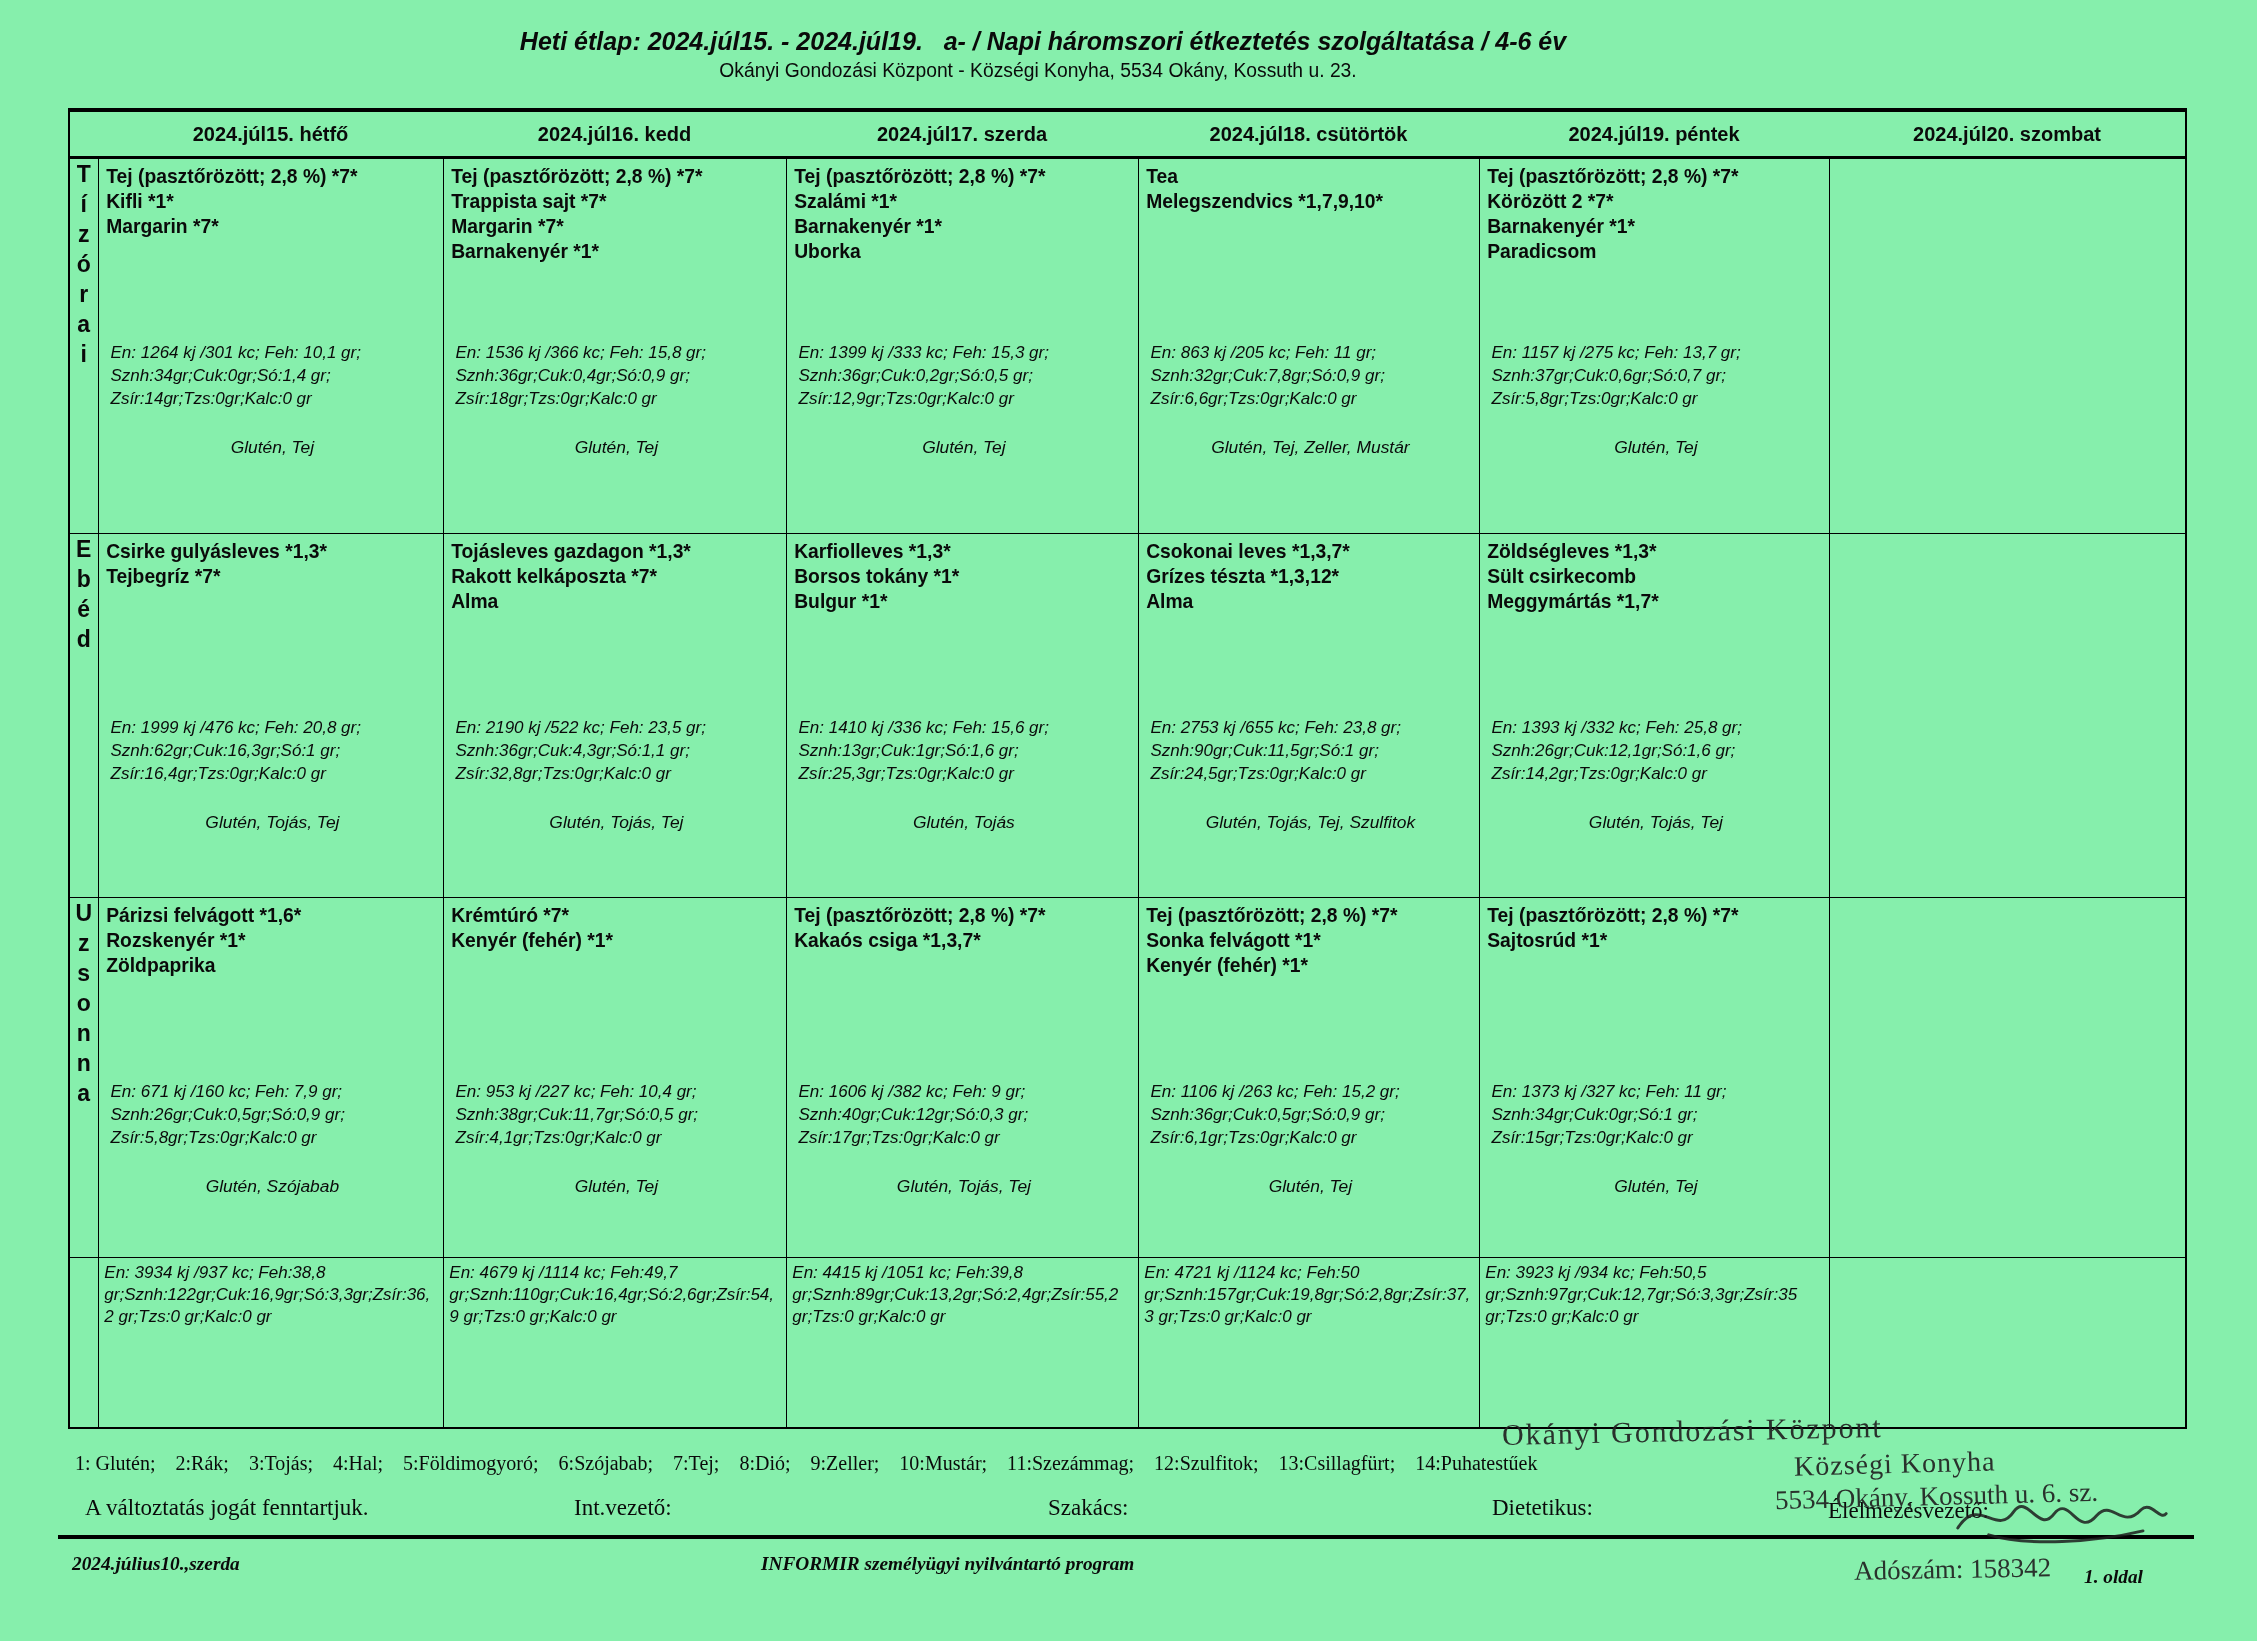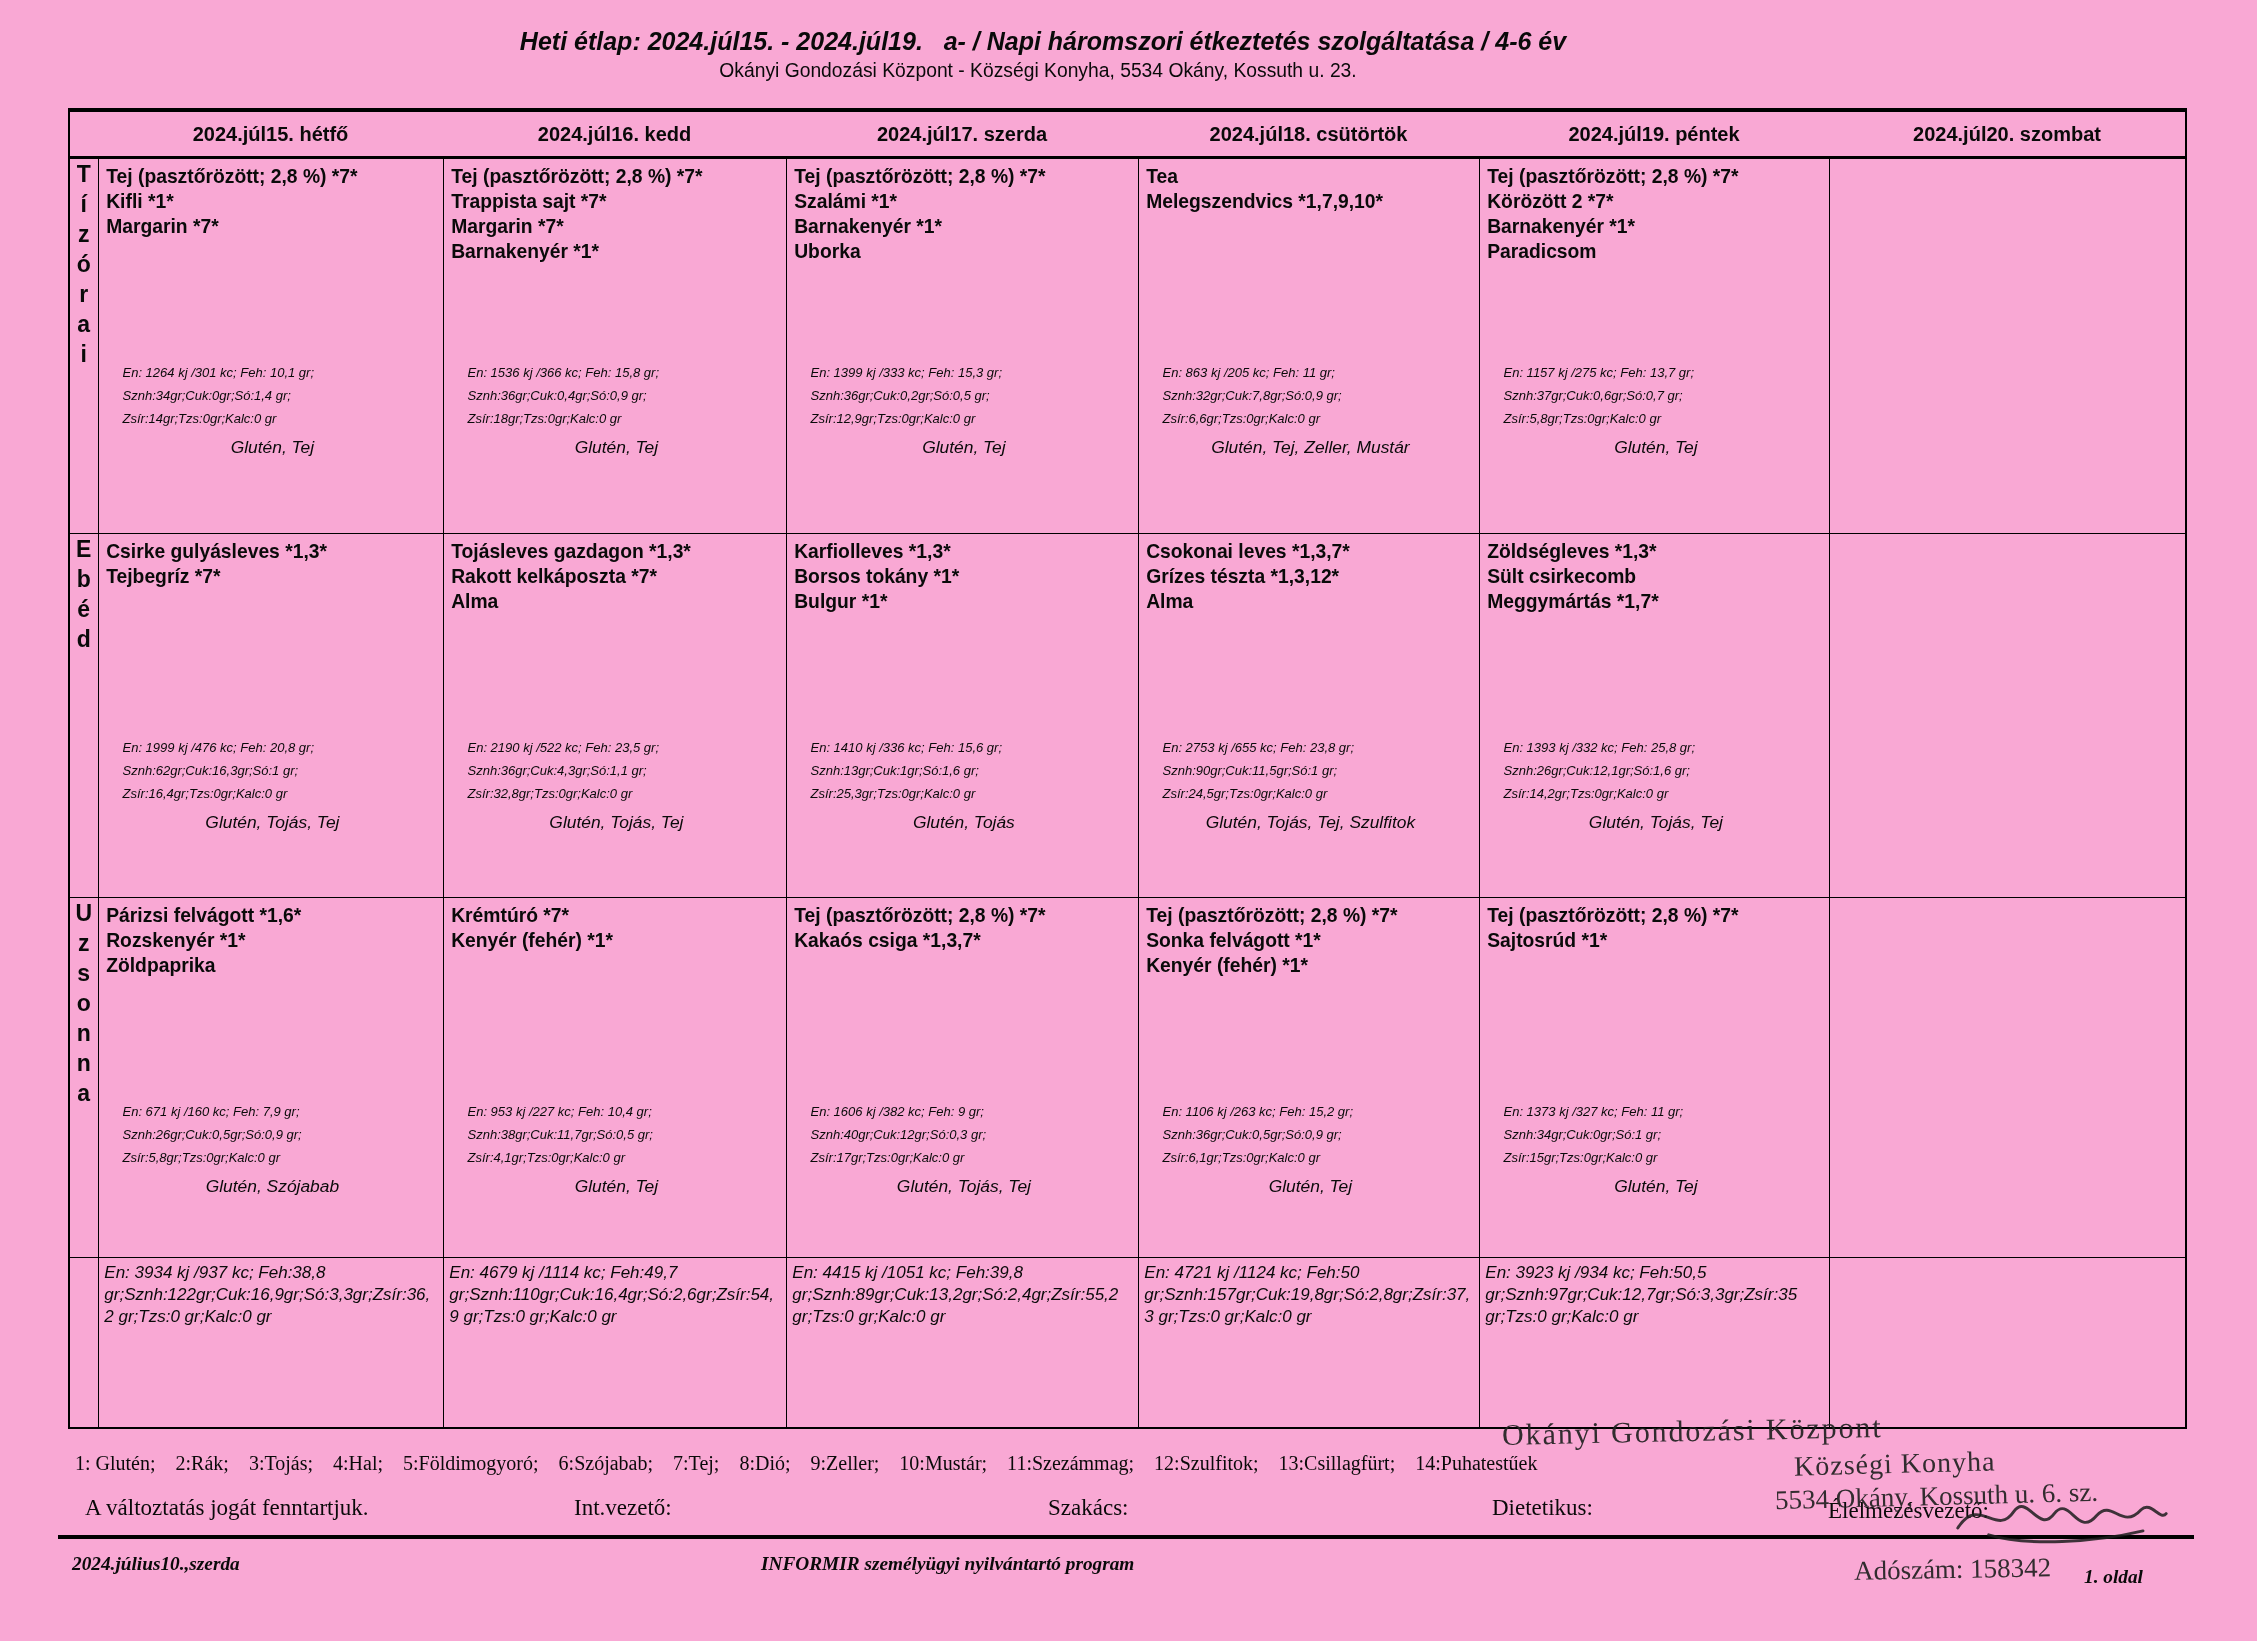--- a/index.html
+++ b/index.html
@@ -1,36 +1,36 @@
 <!DOCTYPE html>
 <html><head>
 <meta charset="utf-8">
 <style>
   html,body{margin:0;padding:0;background:#e8e8e8;}
-  #page{position:relative;width:2257px;height:1641px;background:#f9a8d4;overflow:hidden;
+  #page{position:relative;width:2257px;height:1641px;background:#86efac;overflow:hidden;
         font-family:"Liberation Sans",sans-serif;color:#0a0a0a;}
   
   .doc-title{position:absolute;top:27px;left:0;width:2086px;text-align:center;
              font-style:italic;font-weight:bold;font-size:25px;white-space:pre;}
   .doc-subtitle{position:absolute;top:60px;left:0;width:2076px;text-align:center;font-size:19.3px;}
   
   table.menu{position:absolute;top:108px;left:68px;width:2116px;border-collapse:collapse;
              table-layout:fixed;border:2.9px solid #000;border-top:4.8px solid #000;}
   table.menu th{border-bottom:3.9px solid #000;font-size:20px;font-weight:bold;height:44px;
                 text-align:center;vertical-align:middle;padding:0;}
   table.menu td{border:1.9px solid #000;vertical-align:top;padding:0;}
   tr.row-tizorai{height:376px;} tr.row-ebed{height:364px;} tr.row-uzsonna{height:360px;}
   tr.row-totals{height:170px;}
   .label-cell{text-align:center;}
   .vletter{font-weight:bold;font-size:23px;line-height:30px;}
   .cell-inner{position:relative;height:100%;padding:4.8px 7.7px;box-sizing:border-box;}
   .row-tizorai .cell-inner{height:372px;} .row-ebed .cell-inner{height:360px;}
   .row-uzsonna .cell-inner{height:356px;}
   .mline{font-weight:bold;font-size:19.3px;line-height:25px;}
-  .nutri{position:absolute;top:182px;left:24px;right:3.9px;font-style:italic;font-size:13px;line-height:23px;margin-top:20px;}
+  .nutri{position:absolute;top:182px;left:12px;right:3.9px;font-style:italic;font-size:17px;line-height:23px;}
   .nline{white-space:nowrap;}
   .allerg{position:absolute;top:278px;left:7.7px;right:3.9px;font-style:italic;font-size:17.4px;text-align:center;}
   .total-text{font-style:italic;font-size:17px;line-height:22px;padding:3.9px 5.8px;
               overflow-wrap:anywhere;}
   .mline:empty,.nline:empty,.allerg:empty,.total-text:empty{display:none;}
   
   .legend{position:absolute;top:1452px;left:75px;width:2076px;white-space:pre;
           font-family:"Liberation Serif",serif;font-size:20px;}
   .sig{position:absolute;font-family:"Liberation Serif",serif;font-size:23px;}
   .rule{position:absolute;top:1535px;left:58px;width:2136px;height:3.9px;background:#000;}

